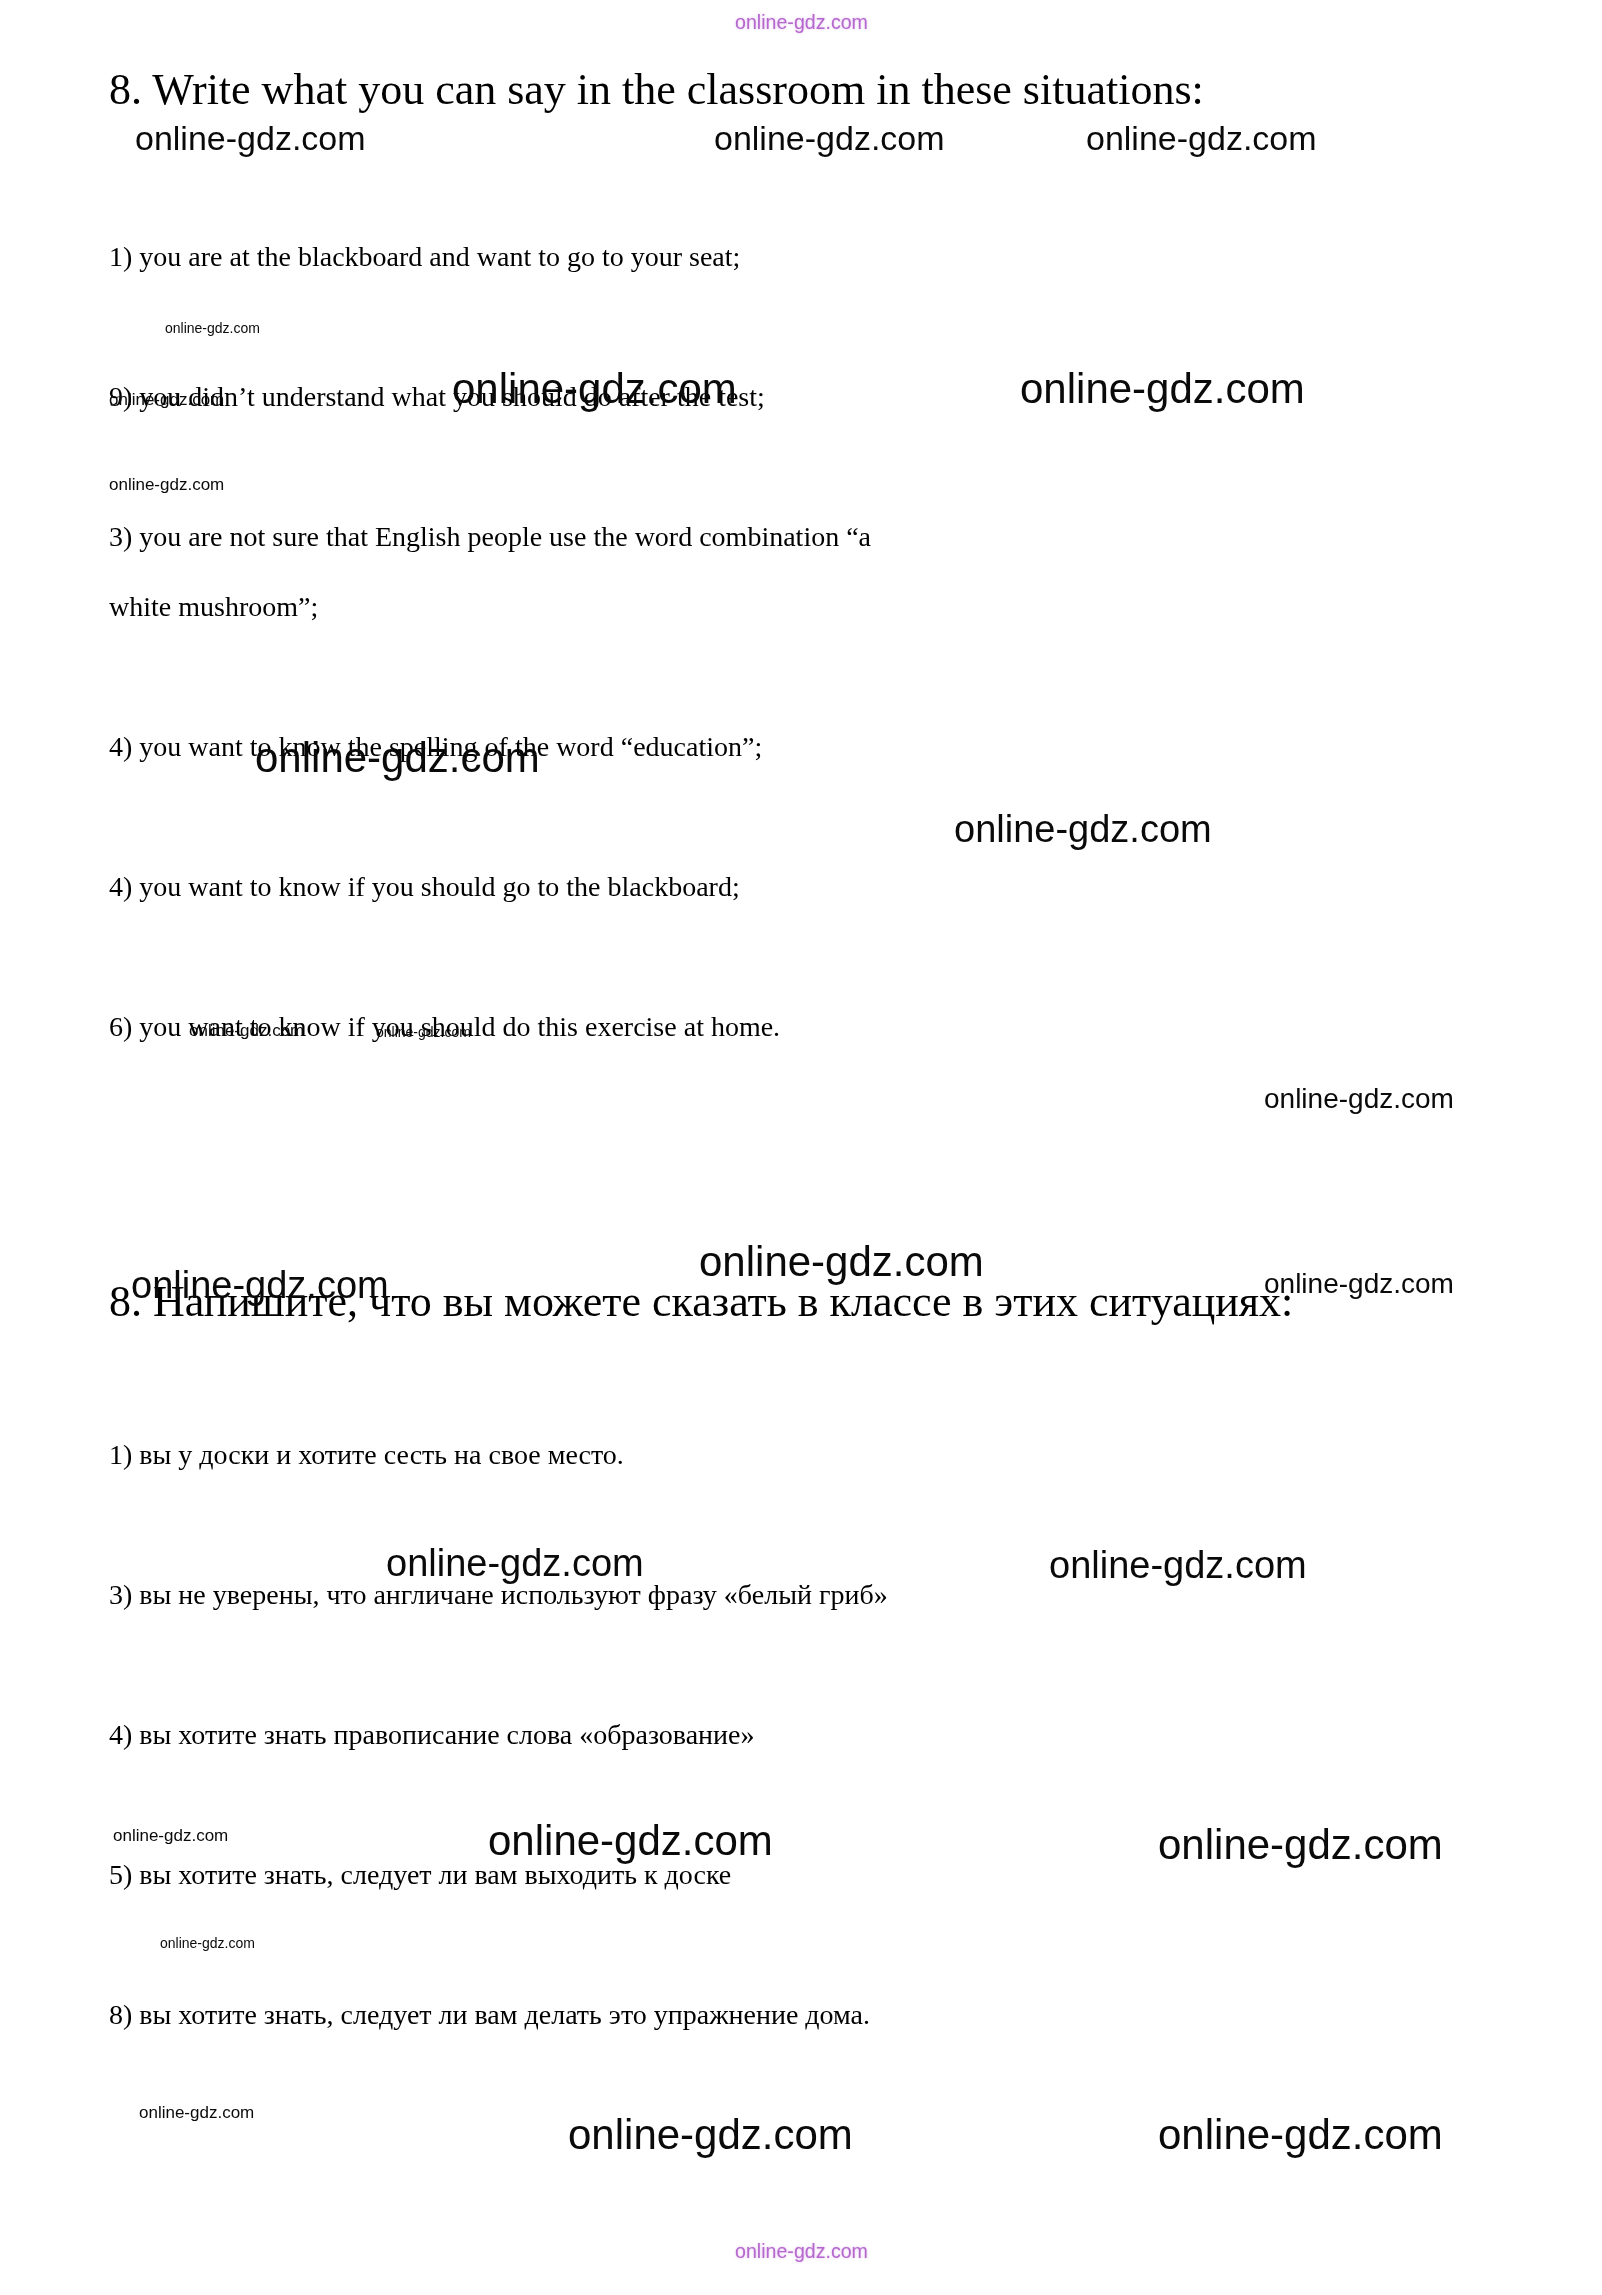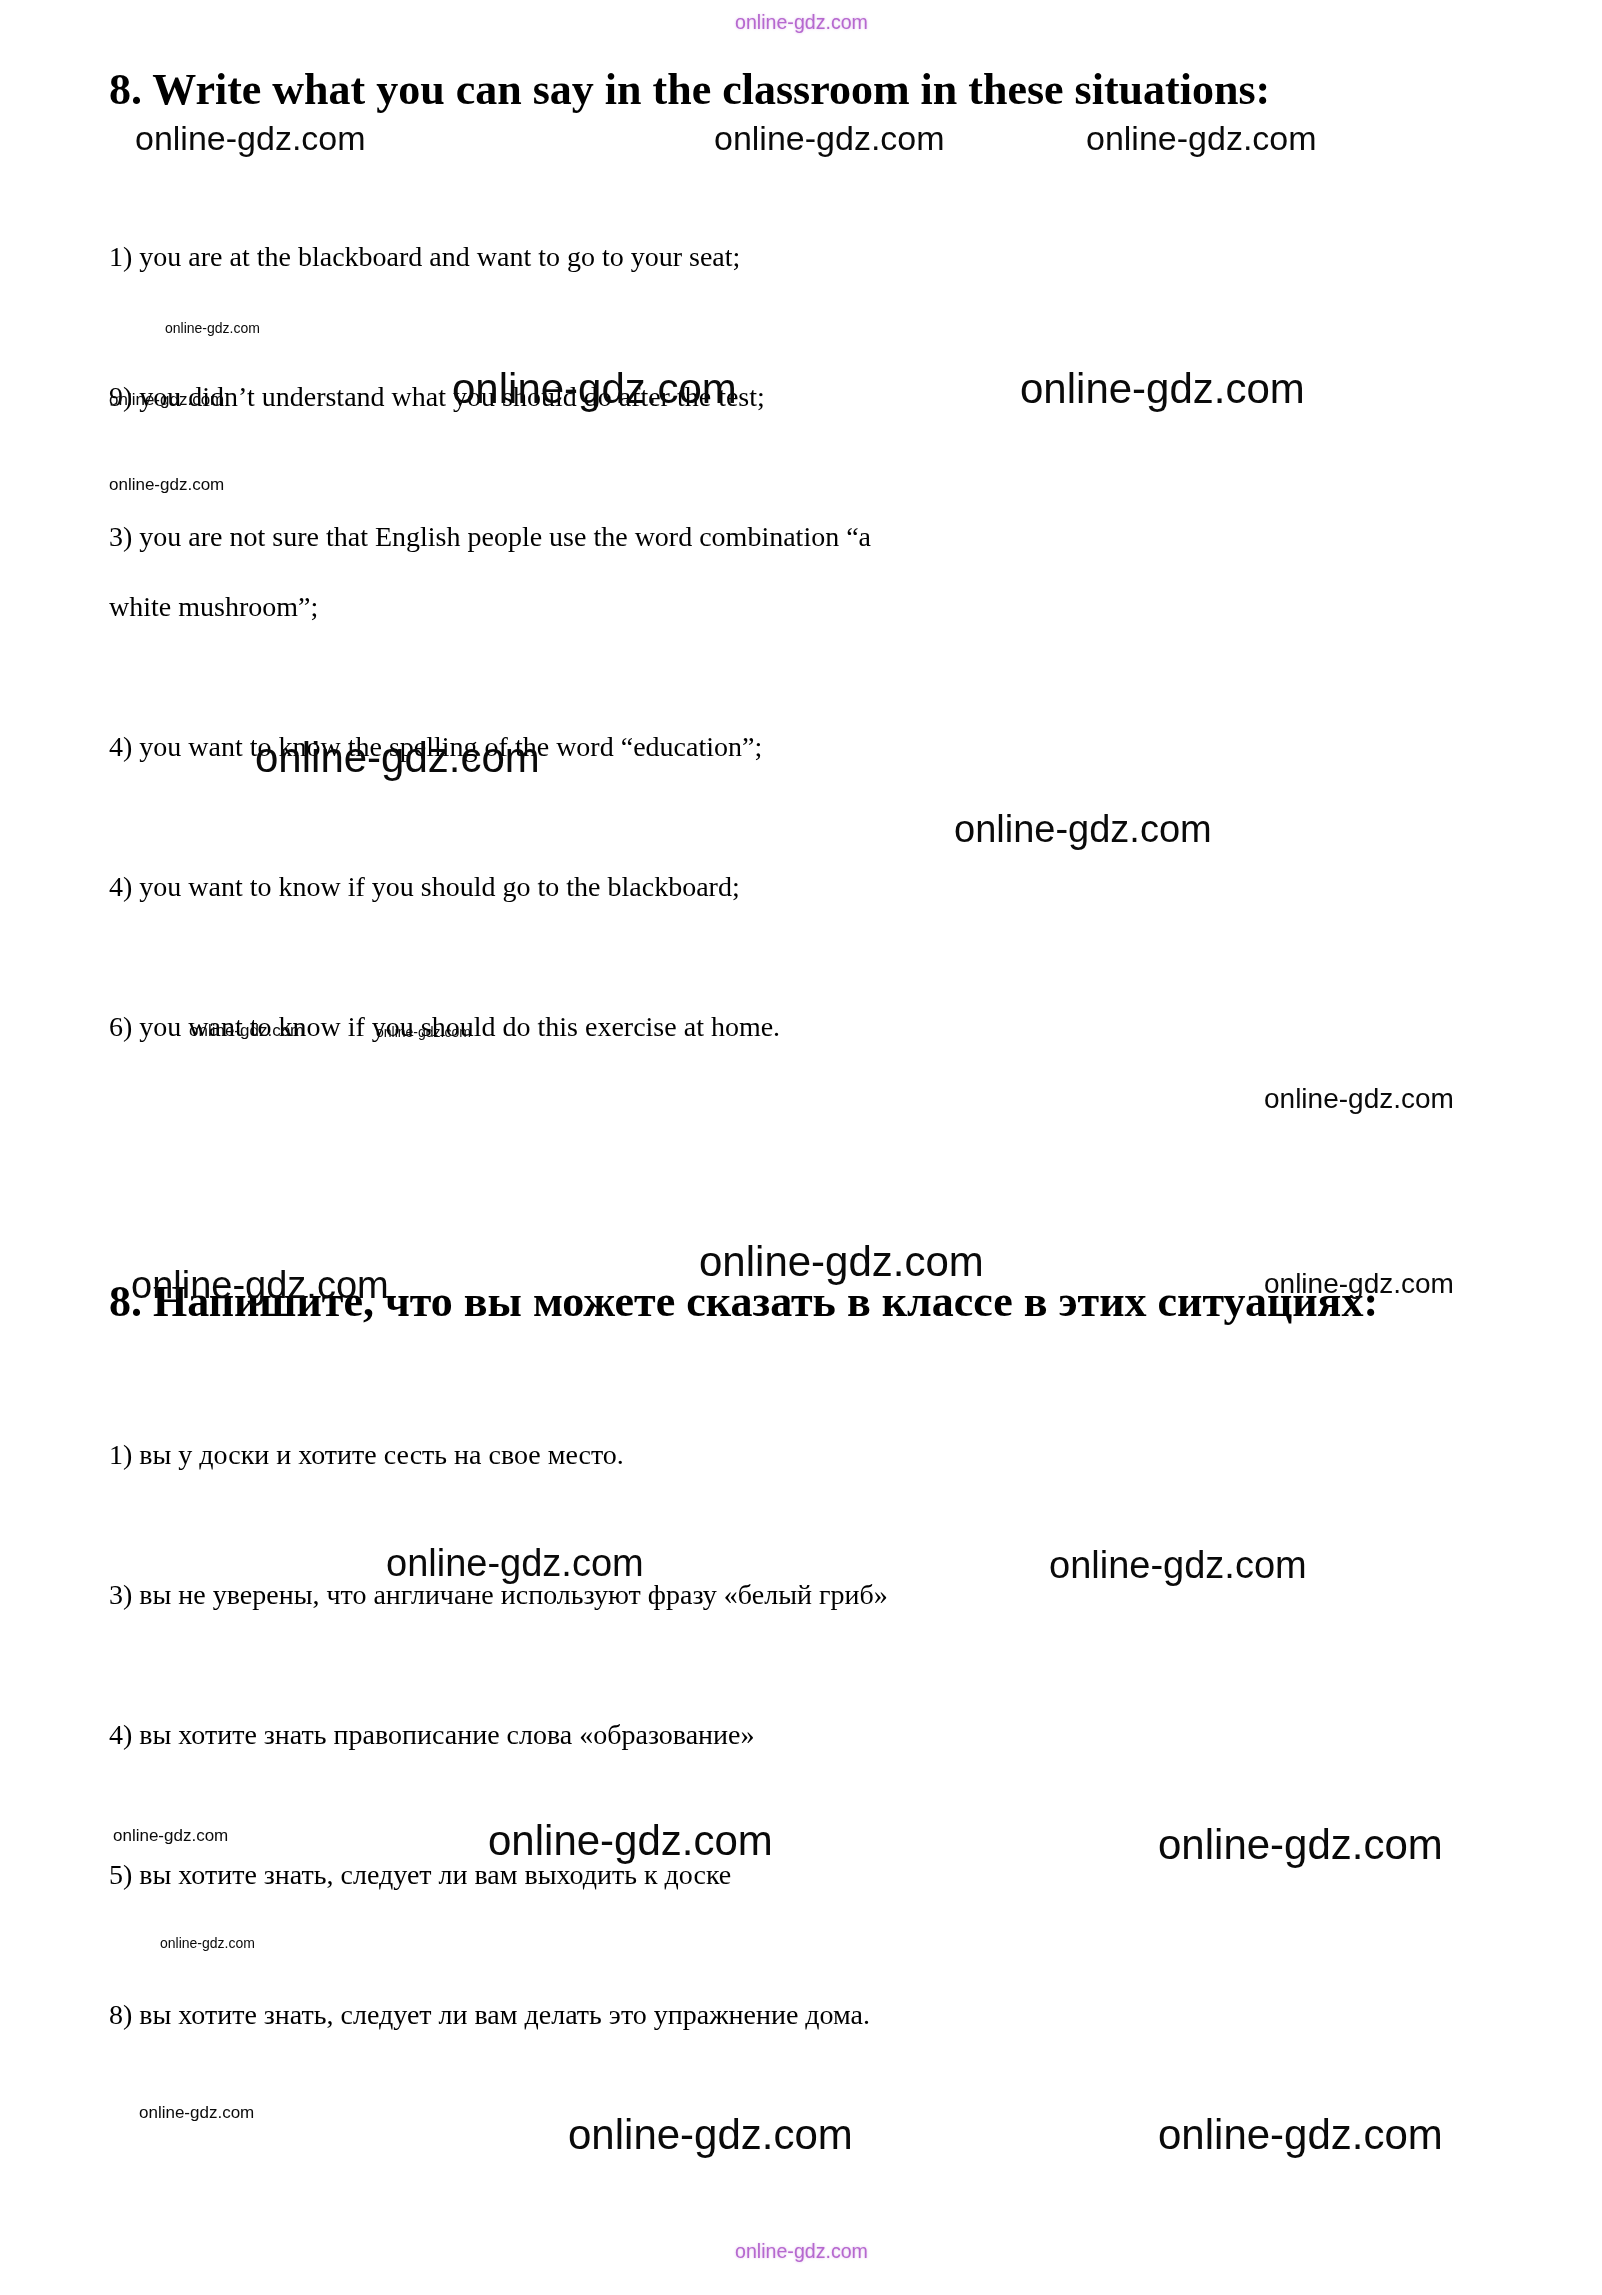--- a/index.html
+++ b/index.html
@@ -17,21 +17,21 @@
     color: #000000;
   }
   .content {
     position: absolute;
     left: 109px;
     top: 0;
     width: 1460px;
   }
   .heading {
     font-size: 44px;
-    font-weight: bold;
+    font-weight: normal;
     line-height: 51px;
     margin: 0;
     white-space: pre-line;
   }
   .heading-en { margin-top: 64px; }
   .heading-ru { margin-top: 144px; }
   .items {
     font-size: 28px;
     line-height: 70px;
     white-space: pre-line;

